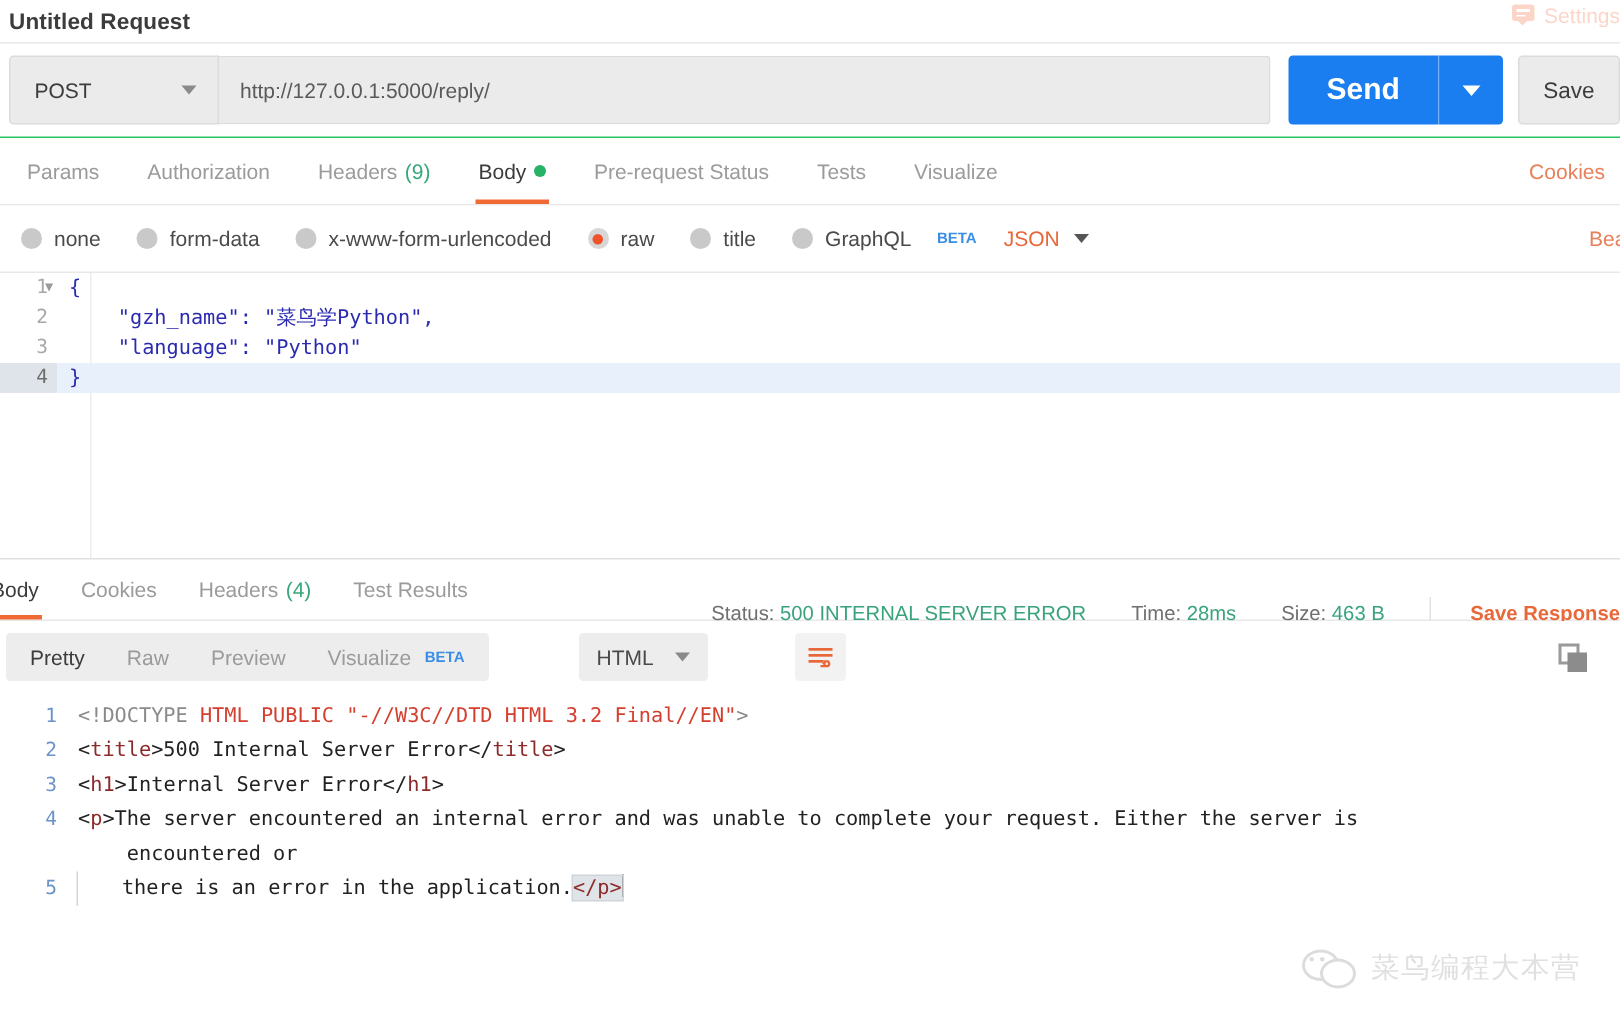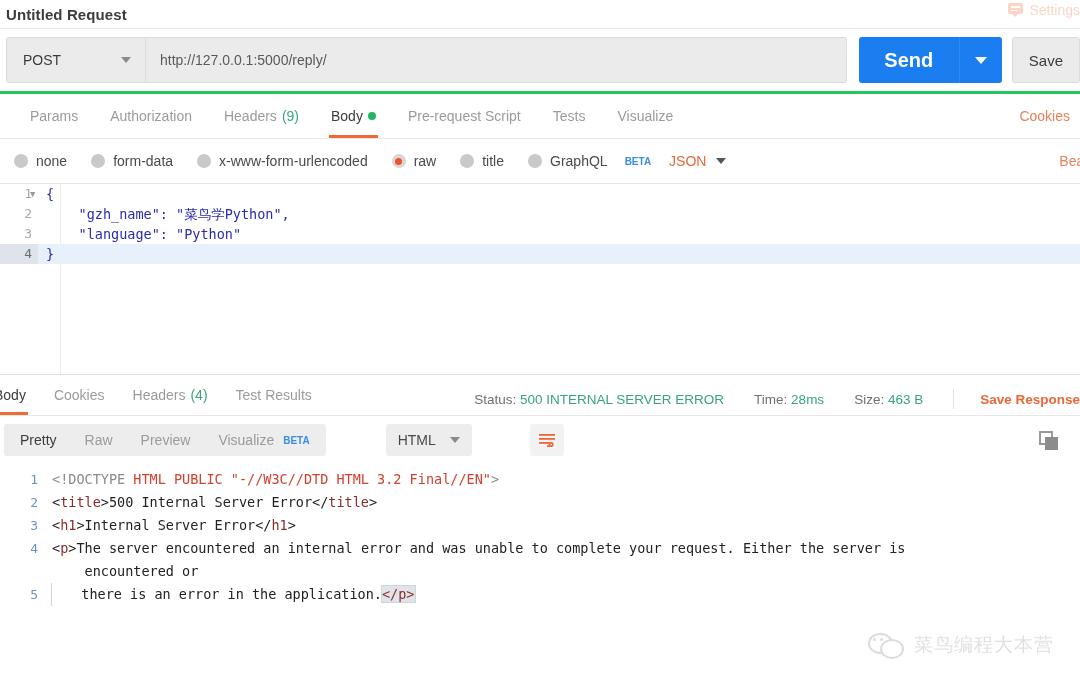--- a/index.html
+++ b/index.html
@@ -95,23 +95,23 @@
     margin-left:10px; background:#ebebeb; border:1px solid #dcdcdc;
     height:46px; display:flex;align-items:center; padding:0 16px;
     border-radius:3px; font-size:15px; color:#3c3c3c; box-sizing:border-box;
   }
 
   
   .req-tabs {
     position: relative;
     display:flex; align-items:flex-end;
     height: 44px;
-    border-top:3px solid #22c55e;
+    border-top:1px solid #22c55e;
     border-bottom:1px solid #e8e8e8;
-    padding-left: 14px;
+    padding-left: 2px;
     background:#fff;
   }
   .rtab {
     position:relative; height:44px;
     display:flex;align-items:center;gap:5px;
     padding: 0 16px;
     font-size:14px; color:#9b9b9b;
   }
   .rtab.active { color:#3c3c3c; }
   .rtab.active::after{
@@ -193,21 +193,21 @@
     position:relative; height:40px;
     display:flex;align-items:center;gap:5px;
     padding:0 14px;
     font-size:14px;color:#9b9b9b;
   }
   .retab.active{color:#3c3c3c;}
   .retab.active::after{content:"";position:absolute;left:-8px;right:12px;bottom:0;height:3px;background:#f06a35;}
   .retab:first-child { padding-left:0; margin-left:-6px; }
   .retab .count{color:#37a77a;}
   .resp-meta {
-    position:absolute; right:0; top:14px;
+    position:absolute; right:0; top:25px;
     display:flex; align-items:center; gap:12px; font-size:13.5px;
   }
   .meta-item { color:#6f6f6f; margin-right:18px; white-space:nowrap;}
   .meta-item b{ font-weight:normal; color:#3aa37c; }
   .meta-sep { width:1px;height:20px;background:#e2e2e2; margin-right:14px; }
   .save-resp { color:#e8683a; font-weight:bold; white-space:nowrap; }
 
   
   .resp-toolbar {
     position:relative; display:flex; align-items:center;
@@ -311,21 +311,21 @@
     </div>
     <div class="rtab">
       <span>Headers</span>
       <span class="count">(9)</span>
     </div>
     <div class="rtab active">
       <span>Body</span>
       <span class="dot-green"></span>
     </div>
     <div class="rtab">
-      <span>Pre-request Script</span>
+      <span>Pre-request Status</span>
     </div>
     <div class="rtab">
       <span>Tests</span>
     </div>
     <div class="rtab">
       <span>Visualize</span>
     </div>
     <div class="cookies-link">Cookies</div>
   </div>
 

